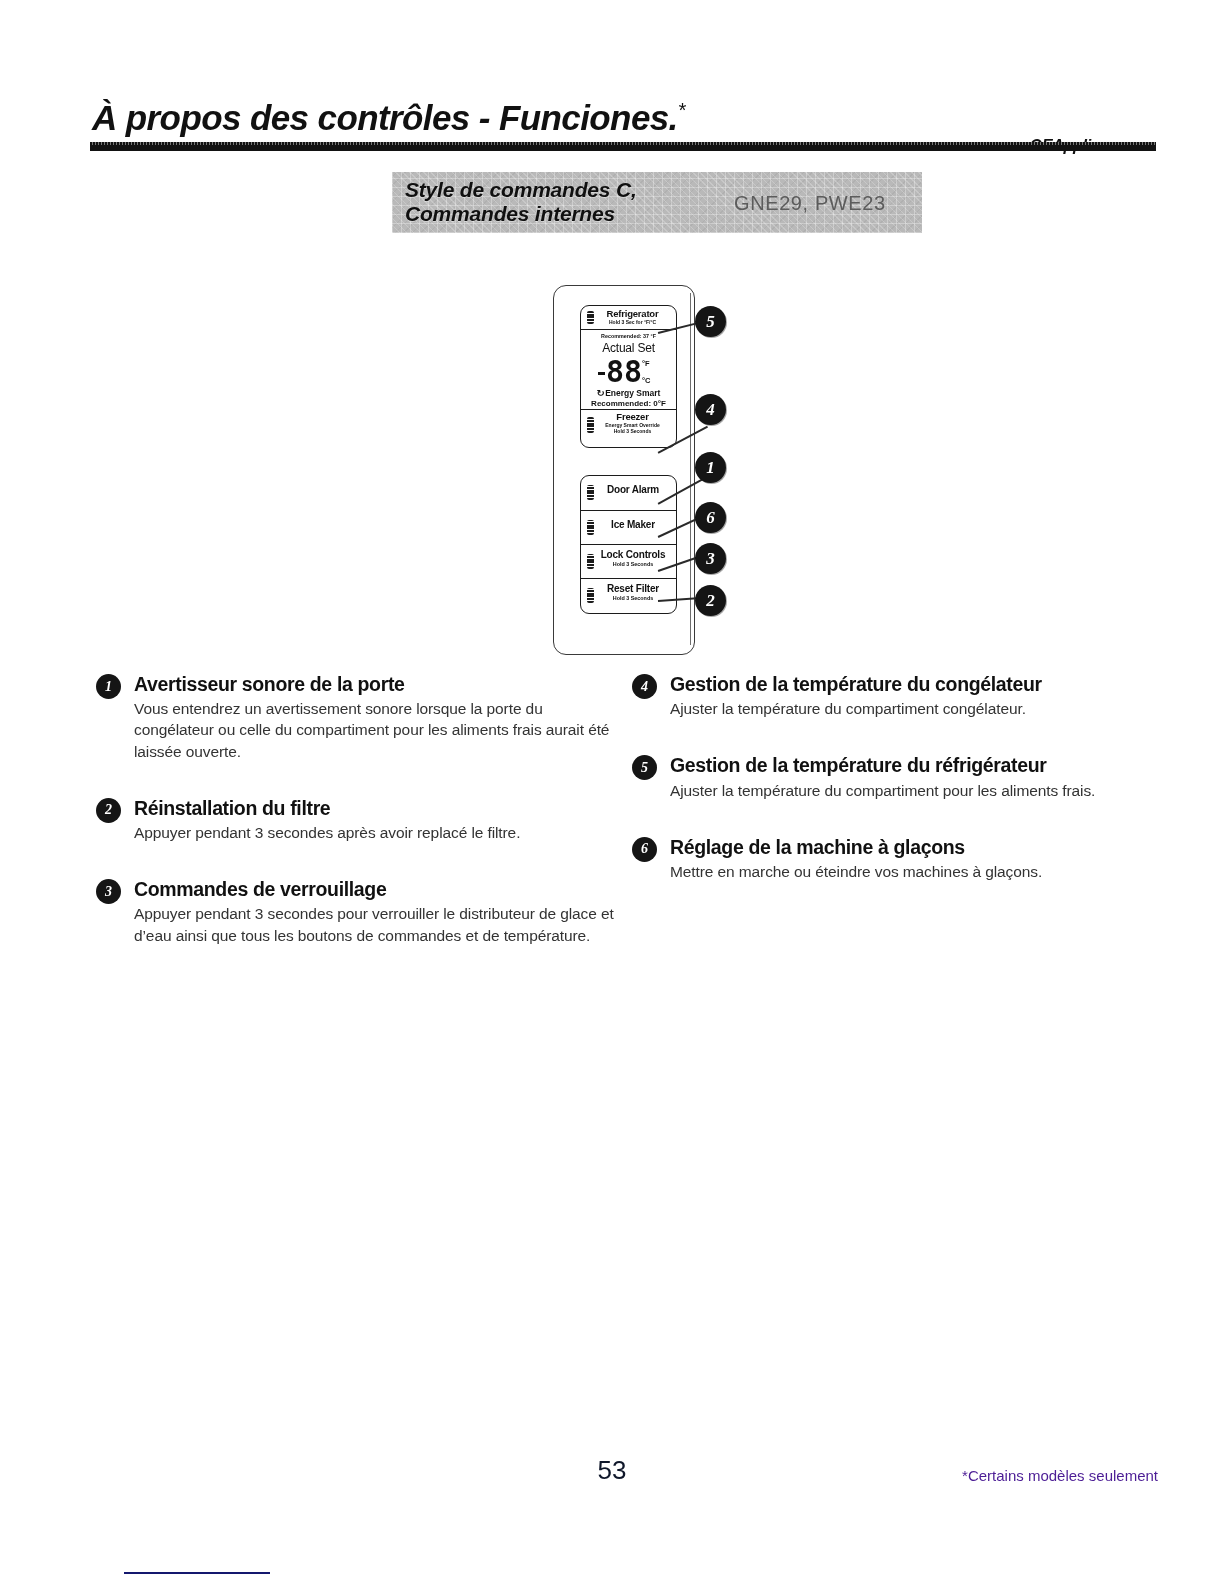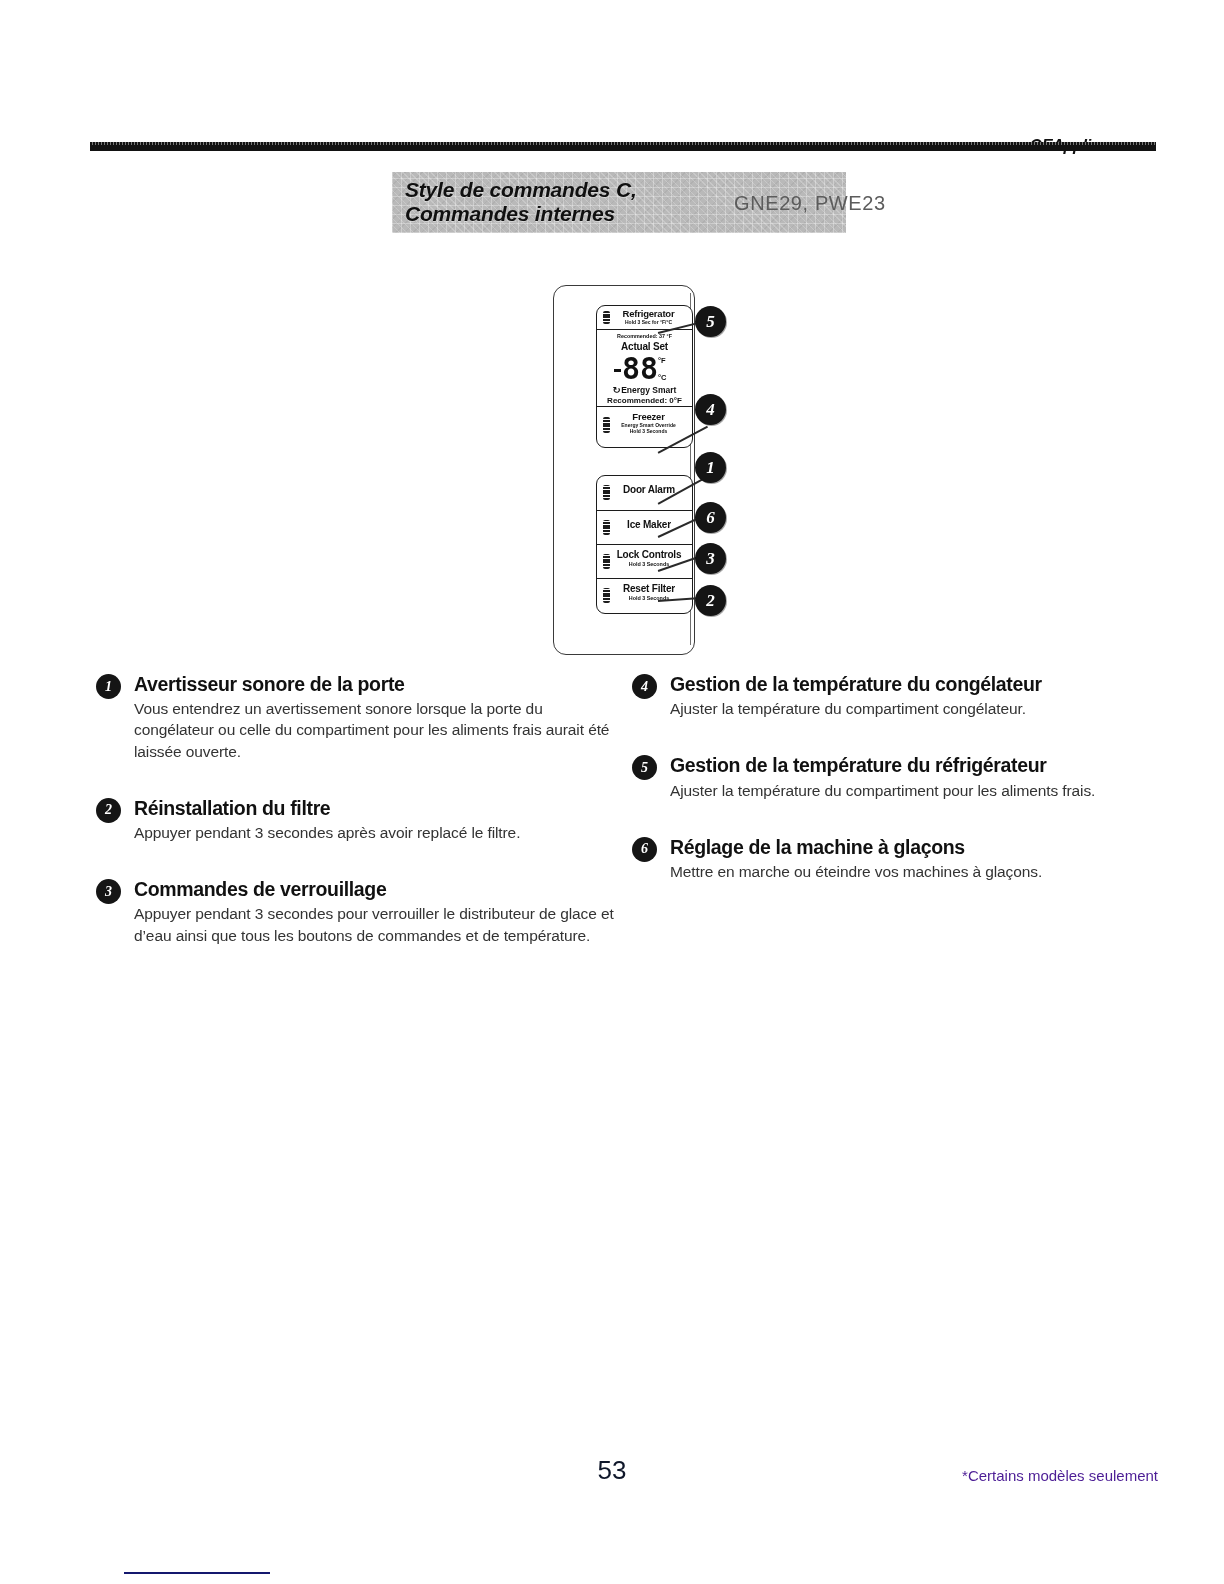--- a/index.html
+++ b/index.html
@@ -29,21 +29,21 @@
     background:#121212;
   }
   .hdr-rule:after{
     content:"";position:absolute;left:0;top:0;right:0;height:3px;
     background:repeating-linear-gradient(90deg,#121212 0 2px,#9a9a9a 2px 3px);
     opacity:.75;
   }
 
   
   .band{
-    position:absolute;left:392px;top:172px;width:454px;height:61px;
+    position:absolute;left:392px;top:172px;width:530px;height:61px;
     background:#b9b9b9;
     background-image:
       repeating-linear-gradient(0deg,rgba(255,255,255,.30) 0 1px,rgba(0,0,0,0) 1px 9px),
       repeating-linear-gradient(90deg,rgba(255,255,255,.30) 0 1px,rgba(0,0,0,0) 1px 9px),
       repeating-linear-gradient(45deg,rgba(255,255,255,.22) 0 1px,rgba(0,0,0,0) 1px 5px),
       repeating-linear-gradient(-45deg,rgba(0,0,0,.05) 0 1px,rgba(0,0,0,0) 1px 6px);
   }
   .band-label{
     position:absolute;left:13px;top:6px;
     font-size:21px;font-weight:700;font-style:italic;line-height:1.16;
@@ -55,21 +55,21 @@
     white-space:nowrap;
   }
 
   
   .panel-wrap{position:absolute;left:540px;top:275px;width:220px;height:390px;}
   .panel-outline{
     position:absolute;left:13px;top:10px;width:140px;height:368px;
     border:1.6px solid #3a3a3a;border-radius:13px;background:#fff;
   }
   .grp{
-    position:absolute;border:1.8px solid #1c1c1c;border-radius:9px;background:#fff;margin-left:16px;
+    position:absolute;border:1.8px solid #1c1c1c;border-radius:9px;background:#fff;
   }
   .grp-top{left:40px;top:30px;width:95px;height:141px;}
   .grp-bot{left:40px;top:200px;width:95px;height:137px;}
 
   .btnrow{position:relative;box-sizing:border-box;}
   .btnrow + .btnrow{border-top:1.6px solid #1c1c1c;}
   .pill{
     position:absolute;left:6px;width:7px;border-radius:2px;background:#1c1c1c;
     background-image:repeating-linear-gradient(0deg,#1c1c1c 0 2px,#ffffff 2px 2.8px);
   }
@@ -81,21 +81,21 @@
 
   
   .r-ref{height:23px;}
   .r-ref .pill{top:5px;height:13px;}
   .r-ref .blabel{font-size:9.5px;padding-top:3px;padding-left:8px;}
   .r-ref .bsub{font-size:5px;padding-left:8px;margin-top:1px;}
 
   
   .disp{height:79px;border-top:1.6px solid #1c1c1c;position:relative;}
   .rec-top{text-align:center;font-size:5.4px;font-weight:700;margin-top:2.5px;color:#111;}
-  .actual{text-align:center;font-size:10px;font-weight:700;margin-top:2px;color:#111;letter-spacing:-.2px;}
+  .actual{text-align:center;font-size:12px;font-weight:400;margin-top:2px;color:#111;letter-spacing:-.2px;}
   .seg{position:relative;height:33px;margin-top:1px;}
   .dash{position:absolute;left:17px;top:16px;width:7px;height:3px;background:#111;}
   .d8{
     position:absolute;top:2px;width:15px;height:28px;
     font-family:"DejaVu Sans Mono","Liberation Mono",monospace;
     font-size:30px;font-weight:700;line-height:28px;color:#111;text-align:center;
   }
   .d8.a{left:25px;} .d8.b{left:43px;}
   .unitF{position:absolute;left:61px;top:3px;font-size:7.5px;font-weight:700;color:#111;}
   .unitC{position:absolute;left:61px;top:20px;font-size:7.5px;font-weight:700;color:#111;}
@@ -152,20 +152,21 @@
     position:absolute;right:66px;top:1467px;
     font-size:15px;color:#4c1d95;
   }
   .bluerule{position:absolute;left:124px;top:1572px;width:146px;height:2.4px;background:#14186e;}
 </style>
 </head>
 <body>
 
 <div class="page">
 
+  <div class="hdr-title"><span>À propos des contrôles - Funciones.</span><span class="star">*</span></div>
   <div class="hdr-site">GEAppliances.ca</div>
   <div class="hdr-rule"></div>
 
   <div class="band">
     <div class="band-label">
       <div>Style de commandes C,</div>
       <div>Commandes internes</div>
     </div>
     <div class="band-models">GNE29, PWE23</div>
   </div>

